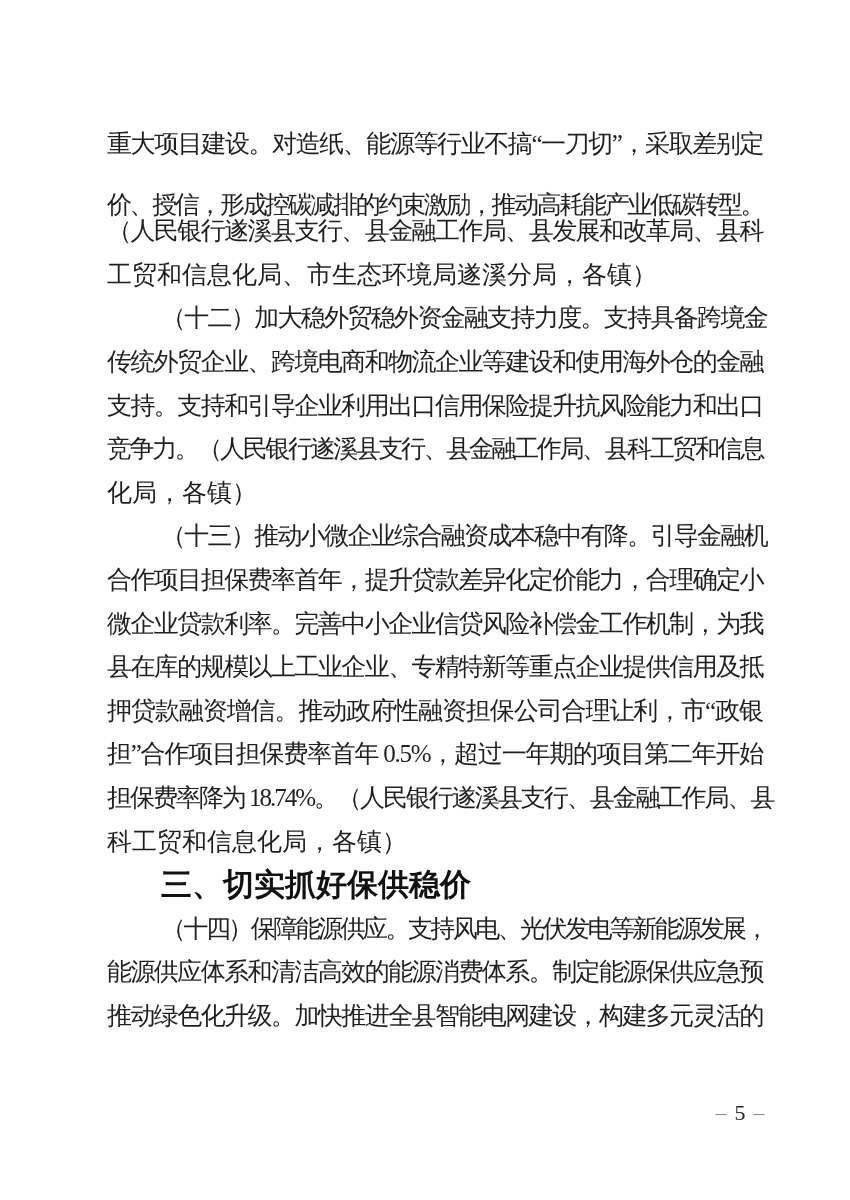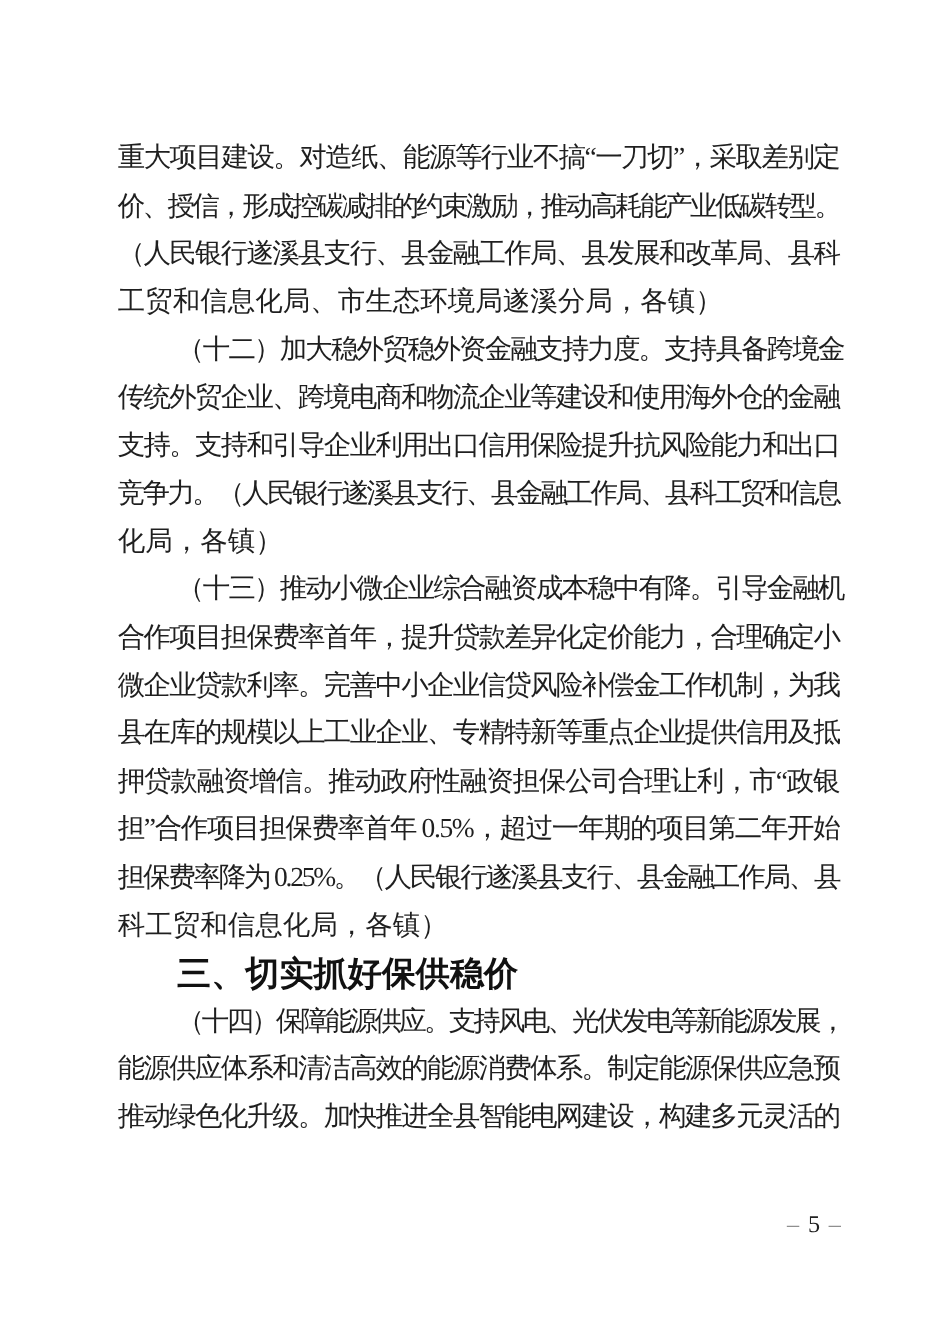--- a/index.html
+++ b/index.html
@@ -67,39 +67,39 @@
     color: #222222;
   }
 </style>
 </head>
 <body>
 
 <div class="page">
   <div class="text-block">
       <div class="paragraph body">
         <div class="line"><span class="line-text" style="letter-spacing: -1.4208px;">重大项目建设。对造纸、能源等行业不搞“一刀切”，采取差别定</span></div>
-        <div class="line"><span class="line-text" style="letter-spacing: -2.37931px;">价、授信，形成控碳减排的约束激励，推动高耗能产业低碳转型。</span></div>
+        <div class="line"><span class="line-text" style="letter-spacing: -2.37931px; margin-top: 17px;">价、授信，形成控碳减排的约束激励，推动高耗能产业低碳转型。</span></div>
         <div class="line"><span class="line-text" style="letter-spacing: -1.57143px;">（人民银行遂溪县支行、县金融工作局、县发展和改革局、县科</span></div>
         <div class="line"><span class="line-text">工贸和信息化局、市生态环境局遂溪分局，各镇）</span></div>
       </div>
       <div class="paragraph body">
         <div class="line"><span class="line-text indent" style="letter-spacing: -1.69231px;">（十二）加大稳外贸稳外资金融支持力度。支持具备跨境金</span></div>
         <div class="line"><span class="line-text" style="letter-spacing: -1.57143px;">传统外贸企业、跨境电商和物流企业等建设和使用海外仓的金融</span></div>
         <div class="line"><span class="line-text" style="letter-spacing: -1.57143px;">支持。支持和引导企业利用出口信用保险提升抗风险能力和出口</span></div>
         <div class="line"><span class="line-text" style="letter-spacing: -2.37931px;">竞争力。（人民银行遂溪县支行、县金融工作局、县科工贸和信息</span></div>
         <div class="line"><span class="line-text">化局，各镇）</span></div>
       </div>
       <div class="paragraph body">
         <div class="line"><span class="line-text indent" style="letter-spacing: -1.69231px;">（十三）推动小微企业综合融资成本稳中有降。引导金融机</span></div>
         <div class="line"><span class="line-text" style="letter-spacing: -1.57143px;">合作项目担保费率首年，提升贷款差异化定价能力，合理确定小</span></div>
         <div class="line"><span class="line-text" style="letter-spacing: -1.57143px;">微企业贷款利率。完善中小企业信贷风险补偿金工作机制，为我</span></div>
         <div class="line"><span class="line-text" style="letter-spacing: -1.57143px;">县在库的规模以上工业企业、专精特新等重点企业提供信用及抵</span></div>
         <div class="line"><span class="line-text" style="letter-spacing: -1.07533px; font-family: Liberation Serif, serif;">押贷款融资增信。推动政府性融资担保公司合理让利，市“政银</span></div>
         <div class="line"><span class="line-text" style="letter-spacing: -1.23942px;">担”合作项目担保费率首年 0.5%，超过一年期的项目第二年开始</span></div>
-        <div class="line"><span class="line-text" style="letter-spacing: -2.02588px;">担保费率降为 0.25%。（人民银行遂溪县支行、县金融工作局、县</span></div>
+        <div class="line"><span class="line-text" style="letter-spacing: -2.02588px;">担保费率降为 18.74%。（人民银行遂溪县支行、县金融工作局、县</span></div>
         <div class="line"><span class="line-text">科工贸和信息化局，各镇）</span></div>
       </div>
       <div class="paragraph heading">
         <div class="line"><span class="line-text indent">三、切实抓好保供稳价</span></div>
       </div>
       <div class="paragraph body">
         <div class="line"><span class="line-text indent" style="letter-spacing: -2.55556px;">（十四）保障能源供应。支持风电、光伏发电等新能源发展，</span></div>
         <div class="line"><span class="line-text" style="letter-spacing: -1.57143px;">能源供应体系和清洁高效的能源消费体系。制定能源保供应急预</span></div>
         <div class="line"><span class="line-text" style="letter-spacing: -1.57143px;">推动绿色化升级。加快推进全县智能电网建设，构建多元灵活的</span></div>
       </div>

